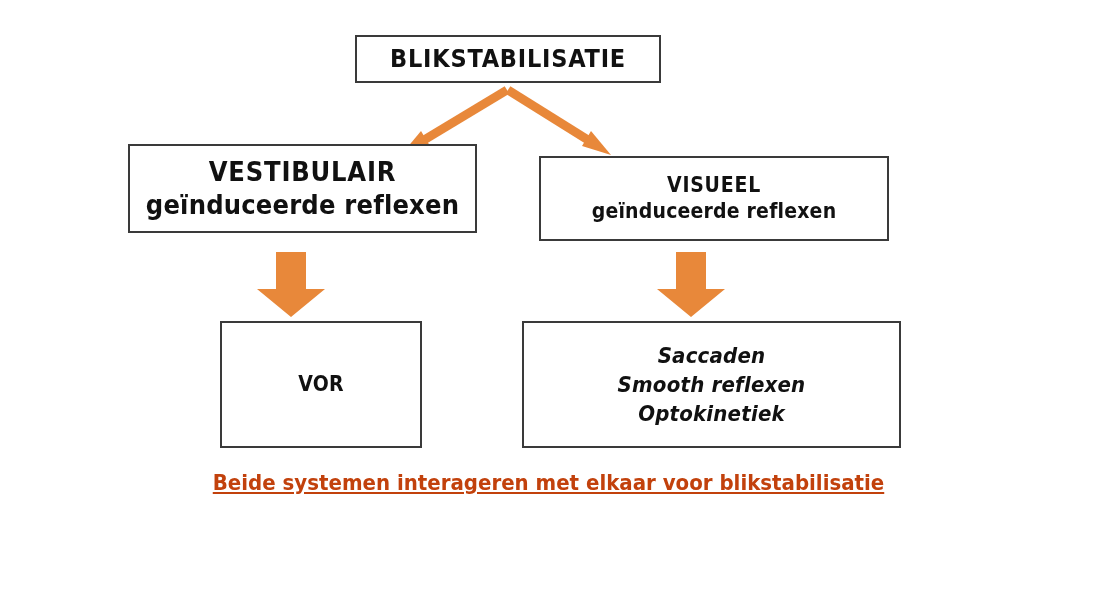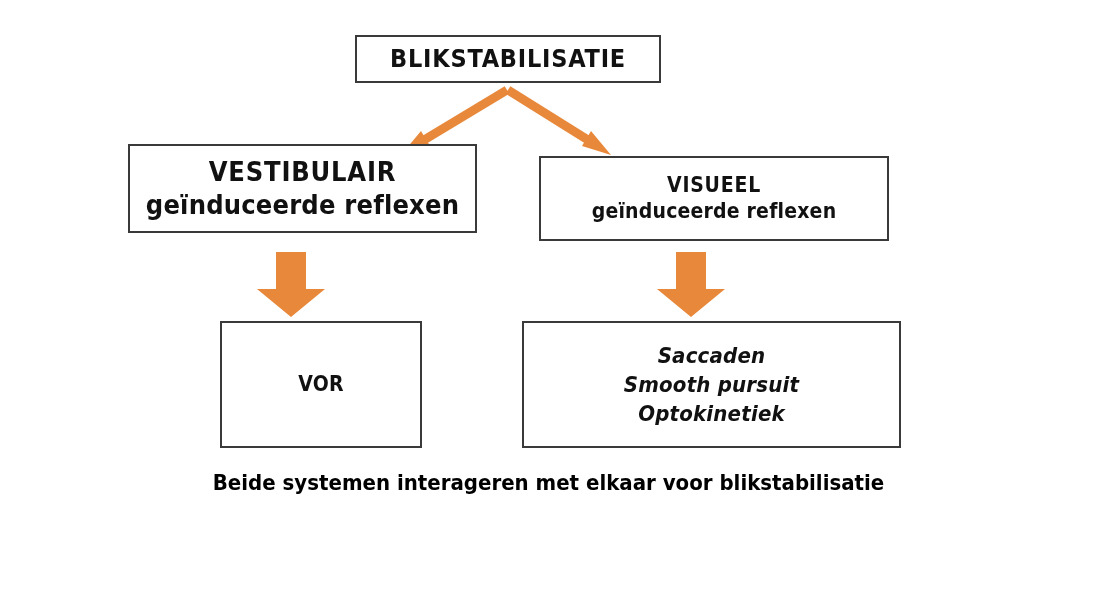--- a/index.html
+++ b/index.html
@@ -66,25 +66,26 @@
   
   #captions {
     position: absolute;
     left: 0;
     top: 466px;
     width: 1097px;
     text-align: center;
   }
   #captions .caption-line {
     display: block;
-    color: #000000;
+    color: #c2410c;
     font-weight: bold;
     font-size: 22px;
     line-height: 1.55;
     white-space: nowrap;
+    text-decoration: underline;
   }
 </style>
 </head>
 <body>
 
 <div id="canvas">
 
   <svg class="arrow-layer" viewBox="0 0 1097 615" width="1097" height="615" xmlns="http://www.w3.org/2000/svg">
 
     <g>
@@ -119,21 +120,21 @@
   <svg class="block-arrow" style="left:656px; top:252px;" width="70" height="66" viewBox="0 0 70 66" xmlns="http://www.w3.org/2000/svg">
     <polygon points="20,0 50,0 50,37 69,37 35,65 1,37 20,37" fill="#E8883A"></polygon>
   </svg>
 
   <div class="node" id="node-vor">
     <span class="line line-1">VOR</span>
   </div>
 
   <div class="node" id="node-visualsub">
     <span class="line line-1">Saccaden</span>
-    <span class="line line-2">Smooth pursuit</span>
+    <span class="line line-2">Smooth reflexen</span>
     <span class="line line-3">Optokinetiek</span>
   </div>
 
   <div id="captions">
     <span class="caption-line">Beide systemen interageren met elkaar voor blikstabilisatie</span>
   </div>
 
 </div>
 
 </body></html>

